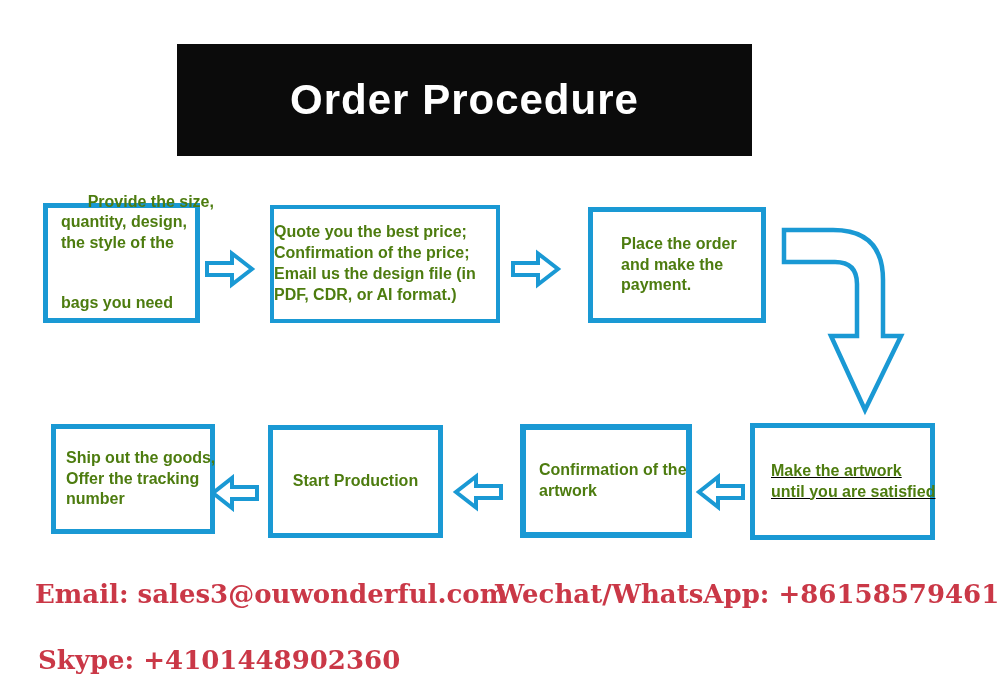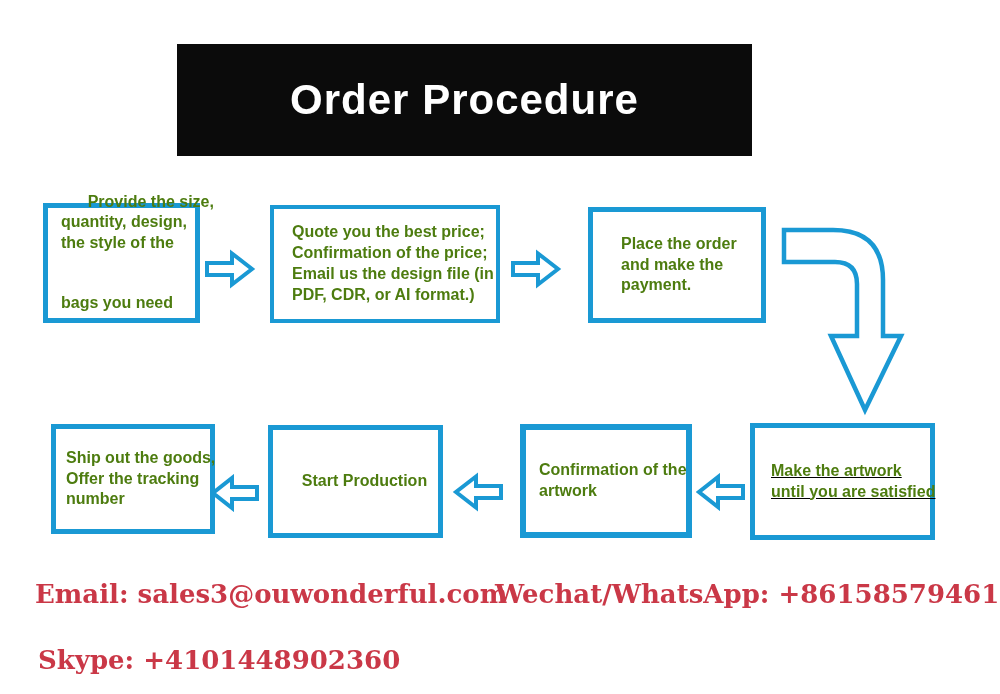--- a/index.html
+++ b/index.html
@@ -15,21 +15,21 @@
   }
   .banner{
     position:absolute;left:177px;top:44px;width:575px;height:112px;
     background:var(--banner-bg);color:#ffffff;
     display:flex;align-items:center;justify-content:center;
     font-size:42px;font-weight:bold;letter-spacing:1px;
   }
   .box{
     position:absolute;box-sizing:border-box;background:#fff;
     border:5px solid var(--accent-blue);
-    display:flex;align-items:center;padding-left:18px;
+    display:flex;align-items:center;
   }
   .box-text{
     white-space:pre;font-size:16px;font-weight:600;color:#4d7c0f;line-height:1.3;
   }
   .gap-line{display:block;margin-top:18px;white-space:pre;}
   .b-provide{left:43px;top:203px;width:157px;height:120px;padding-left:13px;}
   .b-quote{left:270px;top:205px;width:230px;height:118px;border-width:4px;}
   .b-order{left:588px;top:207px;width:178px;height:116px;padding-left:28px;}
   .b-artwork{left:750px;top:423px;width:185px;height:117px;padding-left:16px;text-decoration:underline;}
   .b-confirm{left:520px;top:424px;width:172px;height:114px;padding-left:13px;border-width:6px;}

